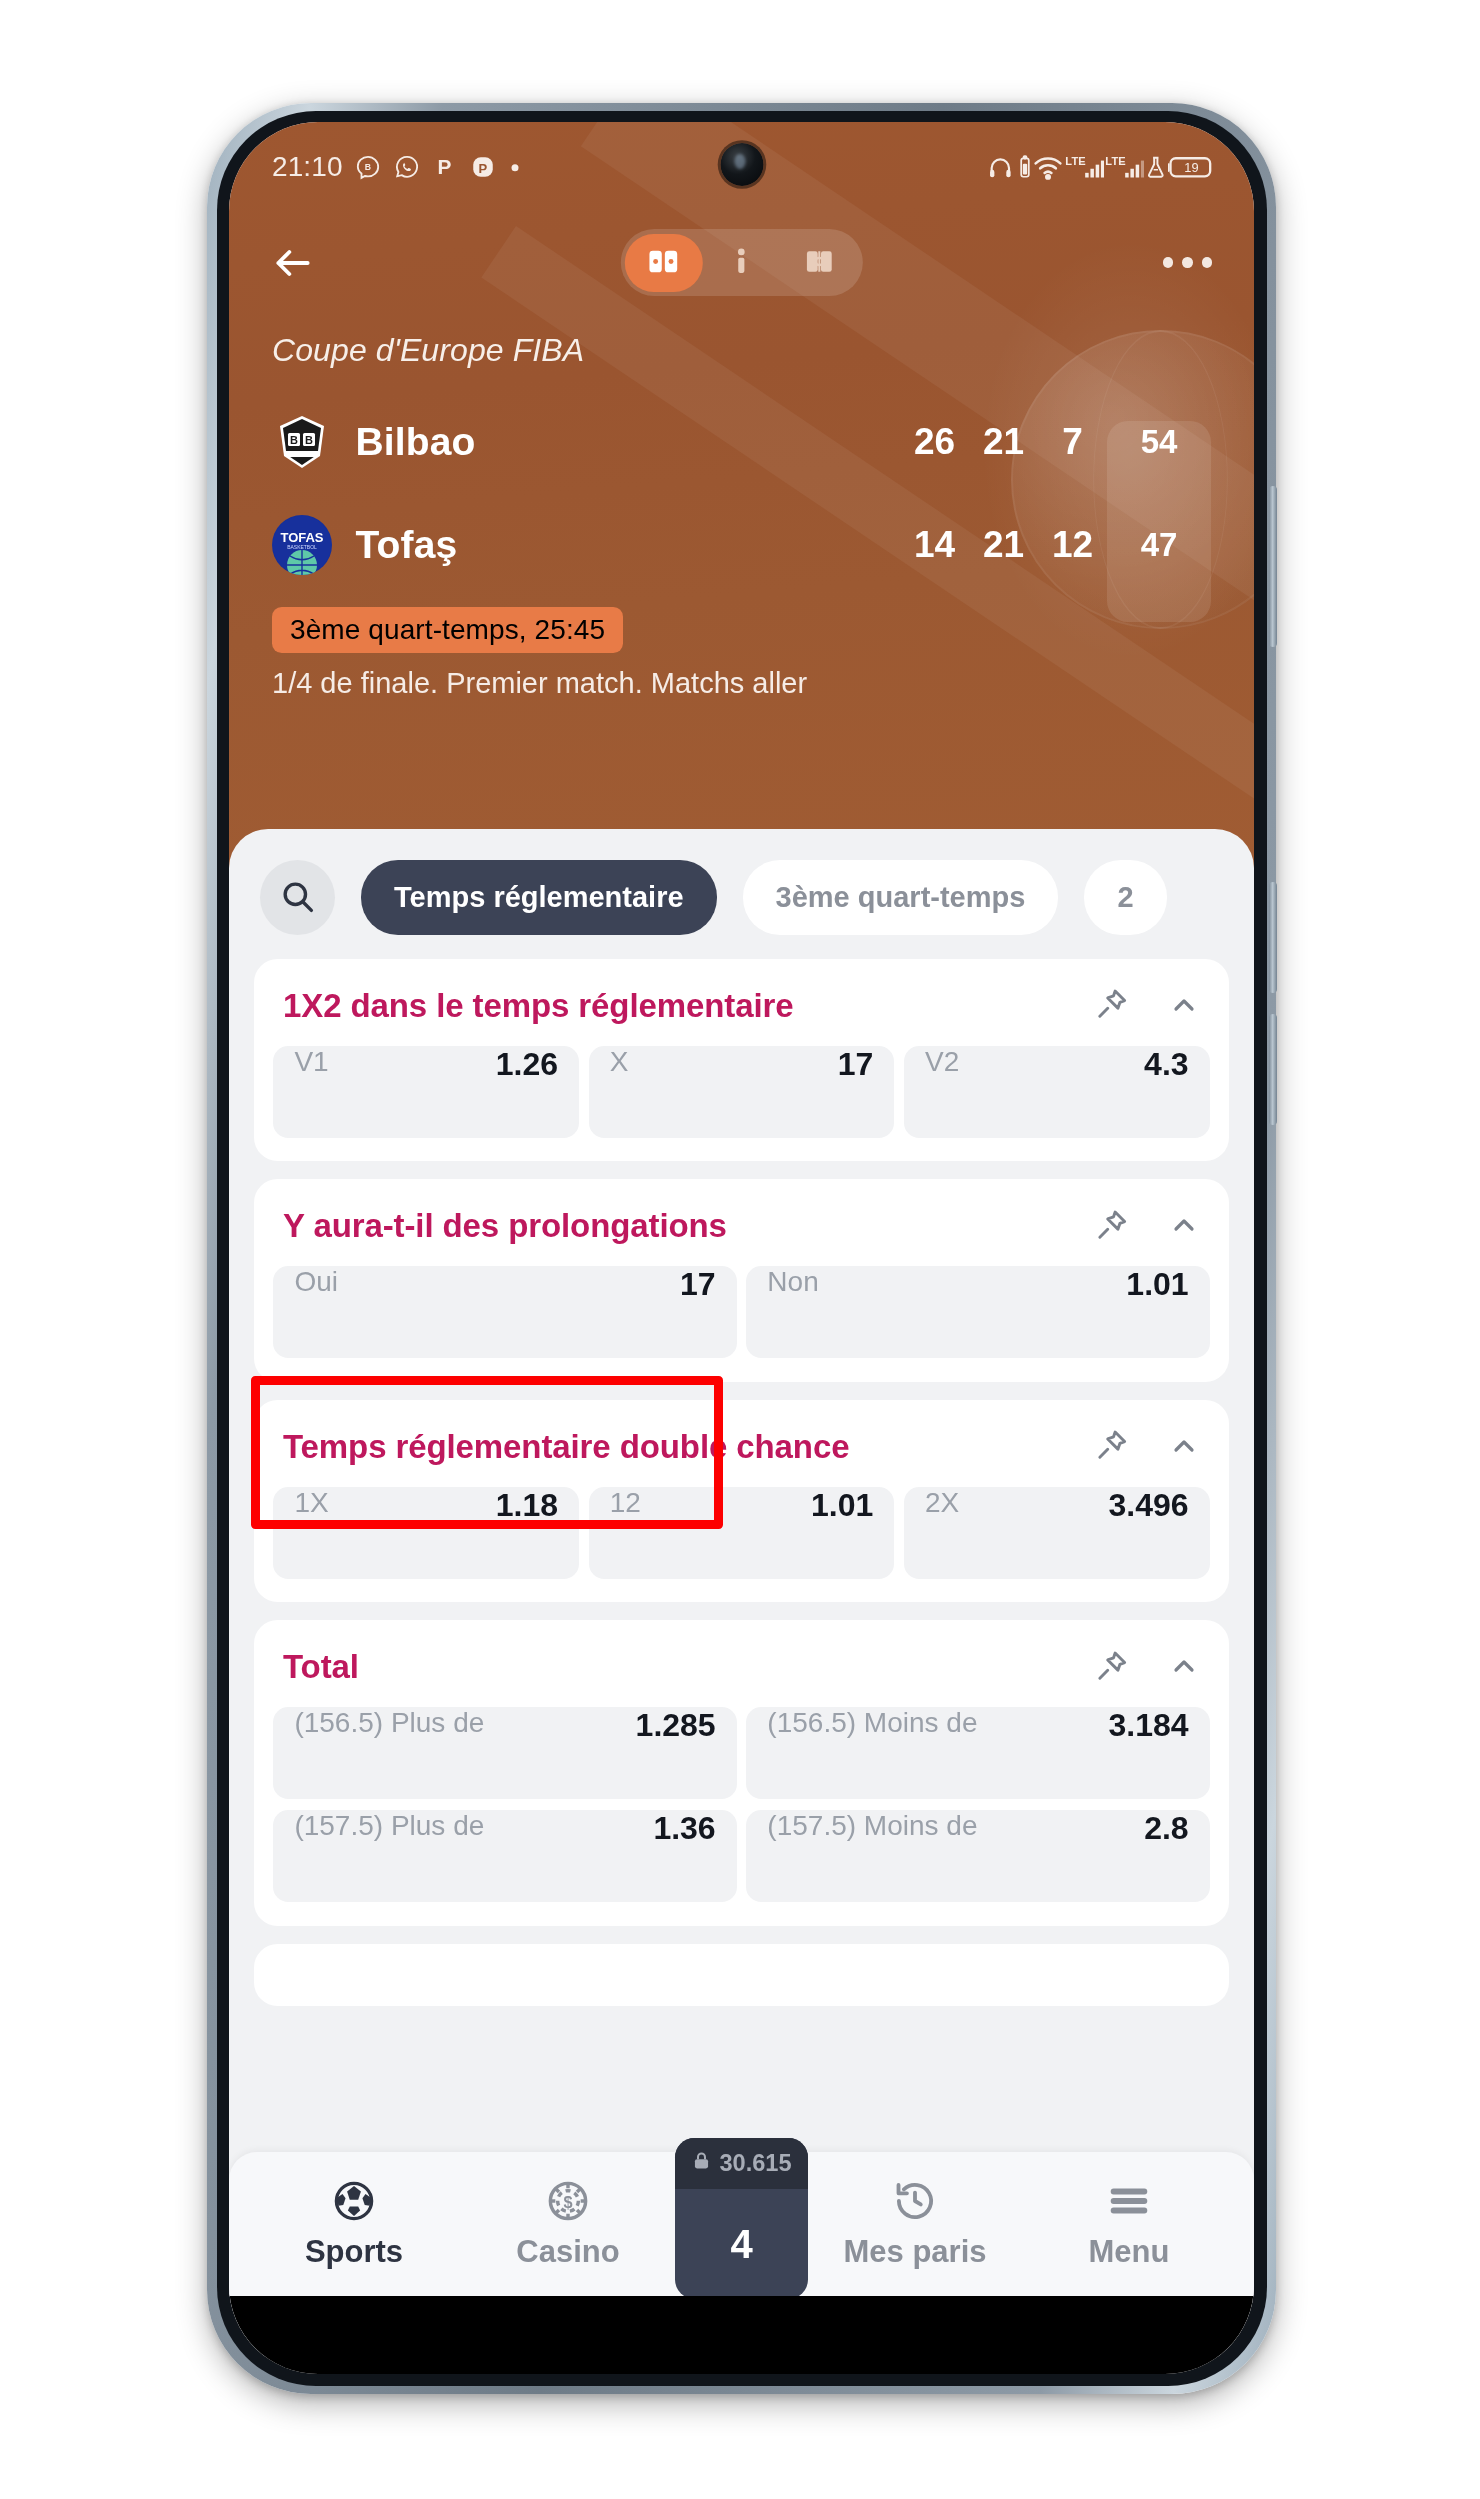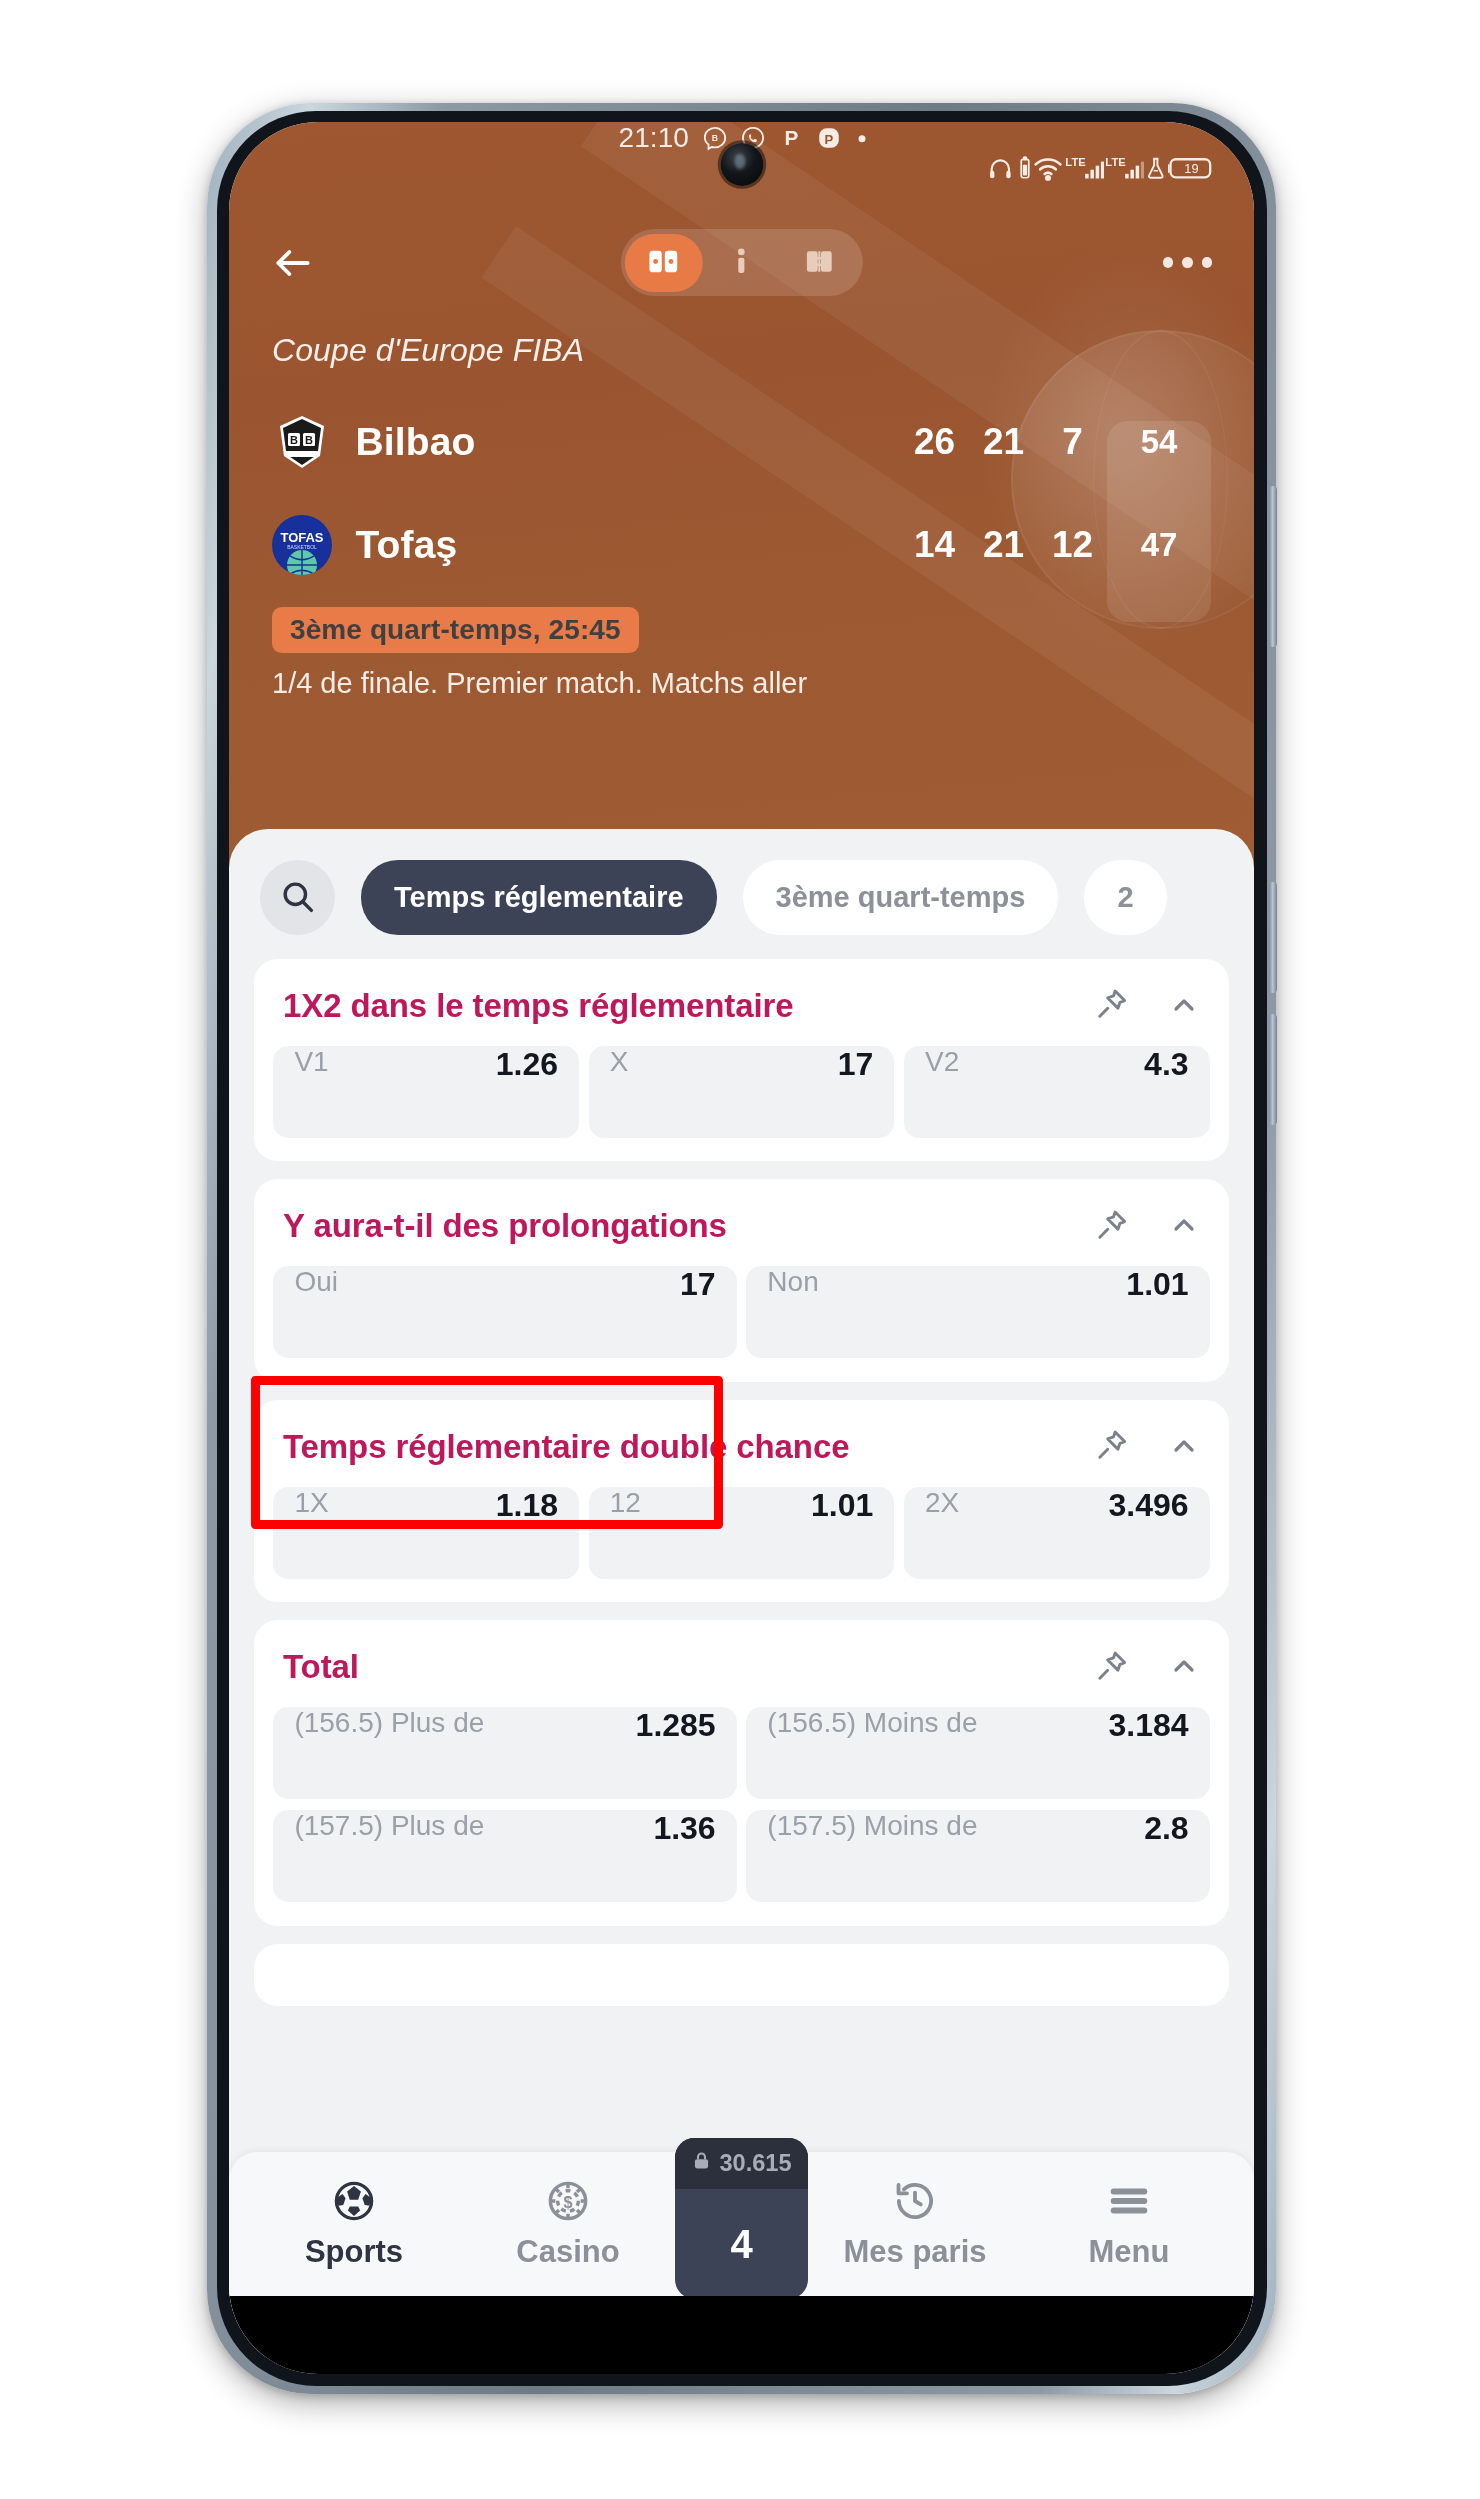--- a/index.html
+++ b/index.html
@@ -67,21 +67,20 @@
   }
   .ball::after{ transform:scaleX(.45); }
 
   
   .statusbar{
     position:relative; height:89px;
     display:flex; align-items:center;
     padding:0 39px 0 43px;
     color:#f6ece6; font-size:28px; font-weight:400;
     letter-spacing:0.1px;
-    flex-direction:column;
   }
   .sb-left{ display:flex; align-items:center; gap:12.5px; }
   .sb-right{ margin-left:auto; display:flex; align-items:center; }
   .sb-ico{ display:inline-flex; align-items:center; justify-content:center; }
   .notch{
     position:absolute; left:50%; top:21px; transform:translateX(-50%);
     width:43px; height:43px; border-radius:50%;
     background:radial-gradient(circle at 40% 32%, #3c4247 0%, #12161a 45%, #05070a 100%);
     box-shadow:0 0 0 2.8px rgba(0,0,0,.45);
   }
@@ -138,22 +137,22 @@
   .scores{ margin-left:auto; display:flex; align-items:center; }
   .scores span{
     display:inline-block; text-align:center; color:#ffffff;
     font-size:37px; font-weight:700;
   }
   .scores span.q{ width:69px; }
   .scores span.tt{ width:104px; font-size:33px; }
 
   .statusPill{
     display:inline-block; margin:11px 0 0 43px;
-    background:#e87b47; color:#404040;
-    font-size:28px; font-weight:700;
+    background:#e87b47; color:#000000;
+    font-size:28px; font-weight:400;
     padding:7px 18px; border-radius:9.7px;
     letter-spacing:0.1px;
   }
   .subinfo{
     padding:14px 43px 0; color:#f6ece6; font-size:29px; font-weight:400;
   }
 
   
   .sheet{
     position:relative; margin-top:-39px;

